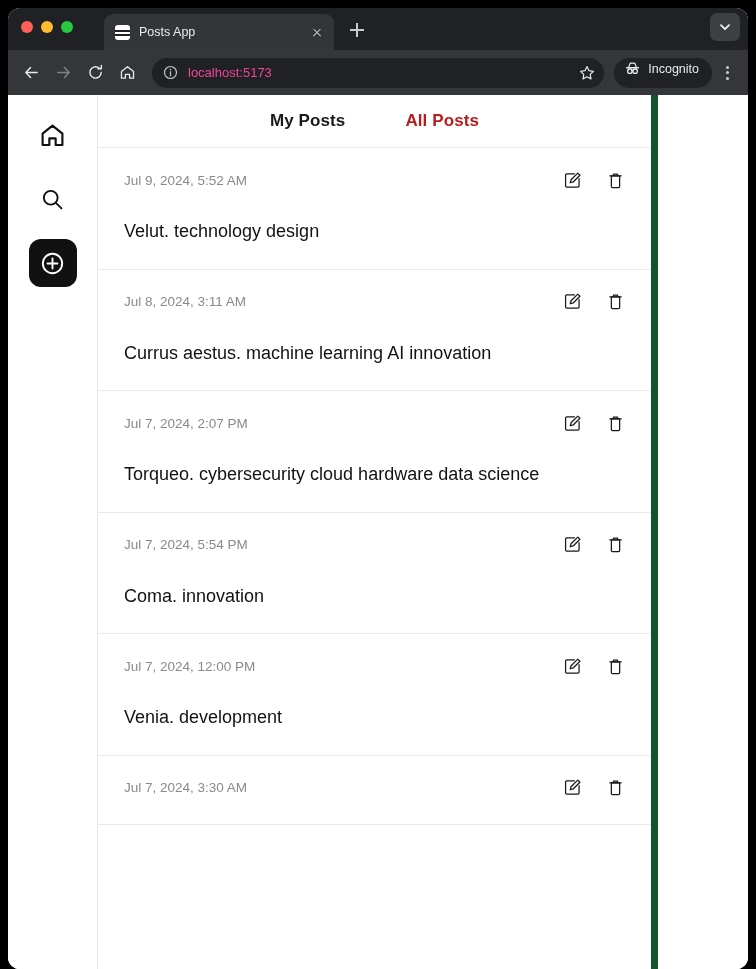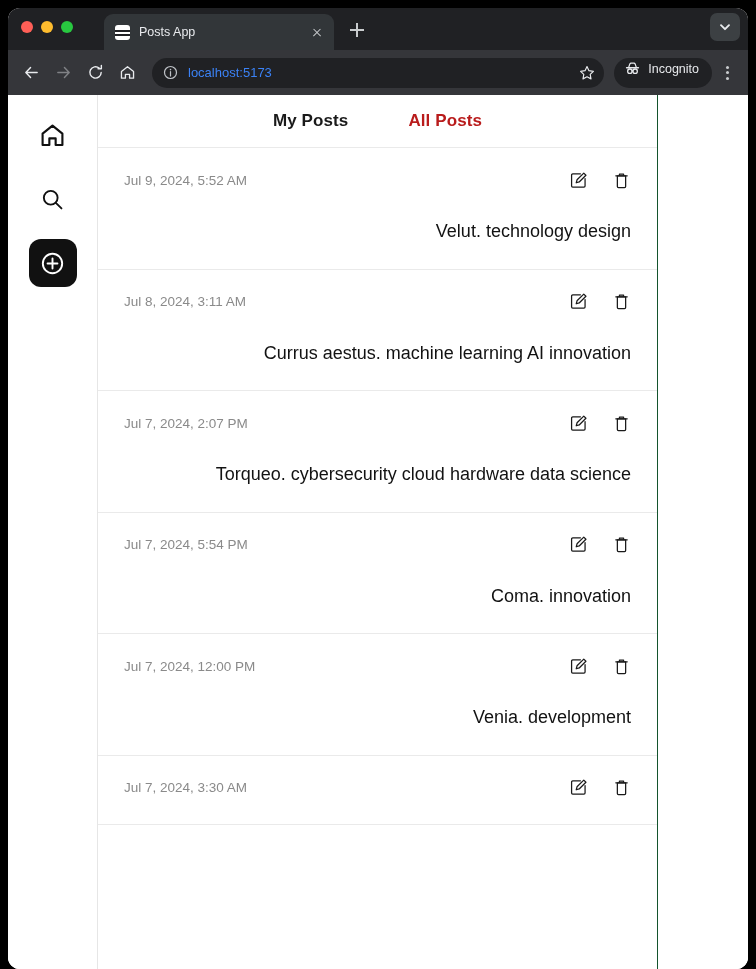--- a/index.html
+++ b/index.html
@@ -168,21 +168,21 @@
   }
   #site-info {
     width: 20px; height: 20px;
     flex: 0 0 auto;
     display: flex; align-items: center; justify-content: center;
   }
   #url {
     flex: 1 1 auto;
     margin-left: 8px;
     font-size: 13px;
-    color: #3b82f6;
+    color: #ec4899;
     white-space: nowrap;
     overflow: hidden;
   }
   #bookmark-star { width: 22px; height: 22px; flex: 0 0 auto; display:flex; align-items:center; justify-content:center; }
 
   #incognito-pill {
     height: 30px;
     background: #202124;
     border-radius: 16px;
     display: flex;
@@ -233,26 +233,25 @@
     flex: 1 1 auto;
     display: flex;
     flex-direction: column;
     min-width: 0;
     background: #ffffff;
   }
 
   #list-column {
     width: 560px;
     flex: 0 0 auto;
-    border-right: 1px solid #14532d;
+    border-right: 7px solid #14532d;
     display: flex;
     flex-direction: column;
     min-height: 0;
     height: 100%;
-    text-align: right;
   }
 
   #tabs {
     height: 53px;
     flex: 0 0 auto;
     border-bottom: 1px solid #eaeaea;
     display: flex;
     align-items: center;
     justify-content: center;
     gap: 60px;

